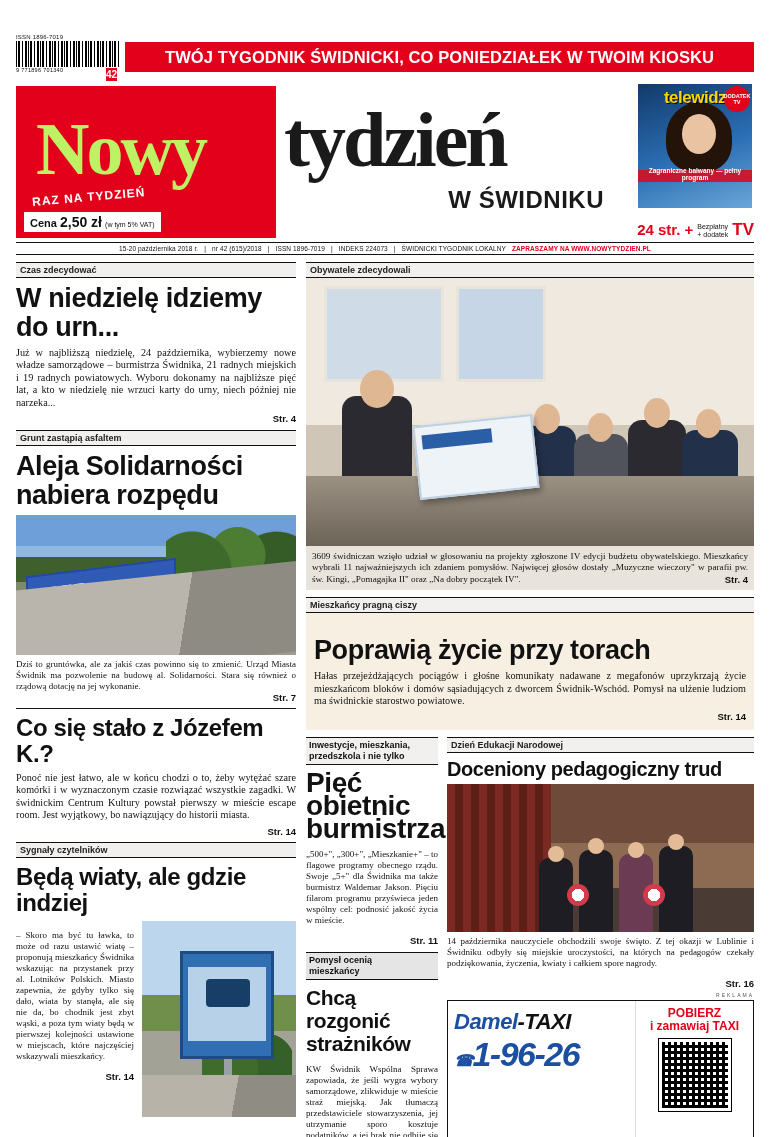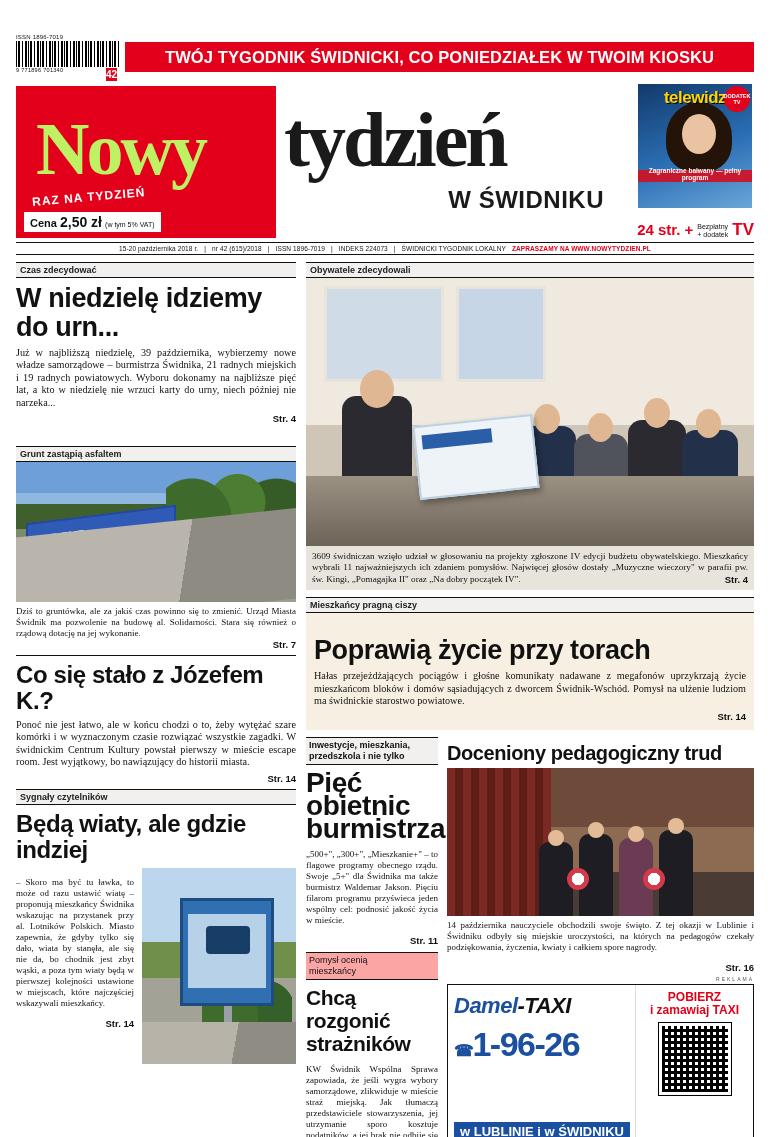--- a/index.html
+++ b/index.html
@@ -149,21 +149,21 @@
 
   
   .reklama { text-align:right; font-family:"Liberation Sans", sans-serif; font-size:5px;
     letter-spacing:2px; color:#555; margin:3px 0 2px; }
   .ad { border:1px solid #111; height:164px; display:flex; position:relative; background:#fff; }
   .ad-left { flex:1; position:relative; padding:8px 6px; }
   .ad-damel { font-family:"Liberation Sans", sans-serif; font-weight:bold; font-style:italic; font-size:22px;
     color:#1b4fa0; letter-spacing:-.5px; }
   .ad-damel .taxi { color:#111; }
   .ad-phone { font-family:"Liberation Sans", sans-serif; font-weight:bold; font-size:34px; color:#1b4fa0;
-    letter-spacing:-1.5px; margin-top:6px; }
+    letter-spacing:-1.5px; margin-top:0;font-style:italic; }
   .ad-phone-ico { font-size:16px; color:#1b4fa0; }
   .ad-city { position:absolute; left:6px; bottom:6px; background:#1b4fa0; color:#fff;
     font-family:"Liberation Sans", sans-serif; font-weight:bold; font-size:13px; padding:2px 6px; }
   .ad-right { width:118px; border-left:1px solid #ddd; padding:6px 6px; text-align:center; }
   .ad-pobierz { color:#e2001a; font-family:"Liberation Sans", sans-serif; font-weight:bold; font-size:12px; line-height:13px; }
   .qr { width:72px; height:72px; margin:6px auto 0;
     background:
       repeating-linear-gradient(90deg,#000 0 3px,#fff 3px 6px),
       repeating-linear-gradient(0deg,#000 0 3px,#fff 3px 6px);
     background-blend-mode:multiply; border:3px solid #fff; outline:1px solid #000; }
@@ -236,27 +236,28 @@
     <span class="zap">ZAPRASZAMY NA WWW.NOWYTYDZIEN.PL</span>
   </div>
 
   <div class="grid">
 
     <div class="col-left">
 
       <div>
         <div class="kicker">Czas zdecydować</div>
         <h1 class="headline">W niedzielę idziemy do urn...</h1>
-        <p class="body">Już w najbliższą niedzielę, 39 października, wybierzemy nowe władze samorządowe – burmistrza Świdnika, 21 radnych miejskich i 19 radnych powiatowych. Wyboru dokonamy na najbliższe pięć lat, a kto w niedzielę nie wrzuci karty do urny, niech później nie narzeka...</p>
+        <p class="body">Już w najbliższą niedzielę, 24 października, wybierzemy nowe władze samorządowe – burmistrza Świdnika, 21 radnych miejskich i 19 radnych powiatowych. Wyboru dokonamy na najbliższe pięć lat, a kto w niedzielę nie wrzuci karty do urny, niech później nie narzeka...</p>
         <div class="strona">Str. 4</div>
         <div style="clear:both"></div>
       </div>
 
-      <div style="margin-top:22px">
+      <div style="margin-top:6px">
         <div class="kicker">Grunt zastąpią asfaltem</div>
+        <h1 class="headline">Aleja Solidarności nabiera rozpędu</h1>
         <div class="photo ph-road">
           <div class="trees"></div>
           <div class="fence">
               <span>NSZZ</span>
             </div>
         </div>
         <p class="cap-under">Dziś to gruntówka, ale za jakiś czas powinno się to zmienić. Urząd Miasta Świdnik ma pozwolenie na budowę al. Solidarności. Stara się również o rządową dotację na jej wykonanie.</p>
         <div class="strona">Str. 7</div>
         <div style="clear:both"></div>
       </div>
@@ -343,33 +344,34 @@
               <div>Inwestycje, mieszkania,</div>
               <div>przedszkola i nie tylko</div>
             </div>
             <h1 class="headline sm" style="font-size:28px;line-height:23px">Pięć obietnic burmistrza</h1>
             <p class="small-cap">„500+", „300+", „Mieszkanie+" – to flagowe programy obecnego rządu. Swoje „5+" dla Świdnika ma także burmistrz Waldemar Jakson. Pięciu filarom programu przyświeca jeden wspólny cel: podnosić jakość życia w mieście.</p>
             <div class="strona">Str. 11</div>
             <div style="clear:both"></div>
           </div>
 
           <div style="margin-top:6px">
-            <div style="font-family:'Liberation Sans',sans-serif;font-size:9px;line-height:11px;font-weight:normal;border-top:1px solid #111;border-bottom:1px solid #111;background:#fca5a5;padding:2px 3px;">
+            <div style="font-family:'Liberation Sans',sans-serif;font-size:9px;line-height:11px;font-weight:bold;border-top:1px solid #111;border-bottom:1px solid #111;background:#e5e5e5;padding:2px 3px;">
               <div>Pomysł ocenią</div>
               <div>mieszkańcy</div>
             </div>
             <h1 class="headline sm" style="font-size:21px;line-height:23px">Chcą rozgonić strażników</h1>
             <p class="small-cap">KW Świdnik Wspólna Sprawa zapowiada, że jeśli wygra wybory samorządowe, zlikwiduje w mieście straż miejską. Jak tłumaczą przedstawiciele stowarzyszenia, jej utrzymanie sporo kosztuje podatników, a jej brak nie odbije się negatywnie na bezpieczeństwie świdniczan, a wręcz przeciwnie.</p>
             <div class="strona">Str. 11</div>
             <div style="clear:both"></div>
           </div>
         </div>
 
         <div class="c-b">
           <div>
+            <div class="kicker">Dzień Edukacji Narodowej</div>
             <h1 class="headline sm" style="font-size:20px;line-height:22px;margin:5px 0 4px">Doceniony pedagogiczny trud</h1>
             <div class="photo ph-edu">
               <div class="curtain"></div>
               <div class="p" style="left:92px"></div>
               <div class="h" style="left:101px;bottom:70px"></div>
               <div class="p" style="left:132px;height:82px"></div>
               <div class="h" style="left:141px;bottom:78px"></div>
               <div class="p" style="left:172px;height:78px;background:#6a3b52"></div>
               <div class="h" style="left:181px;bottom:74px"></div>
               <div class="p" style="left:212px;height:86px"></div>

